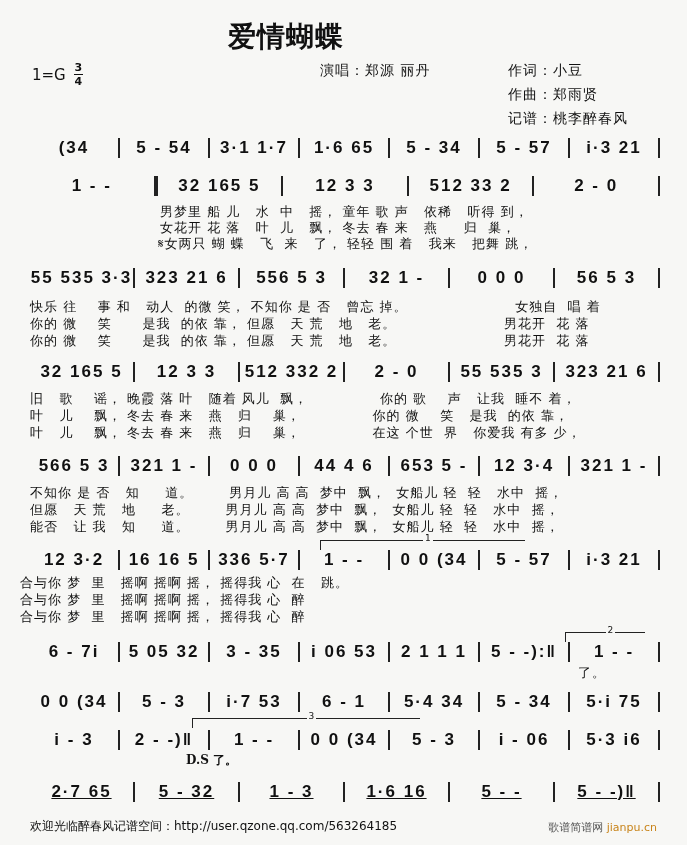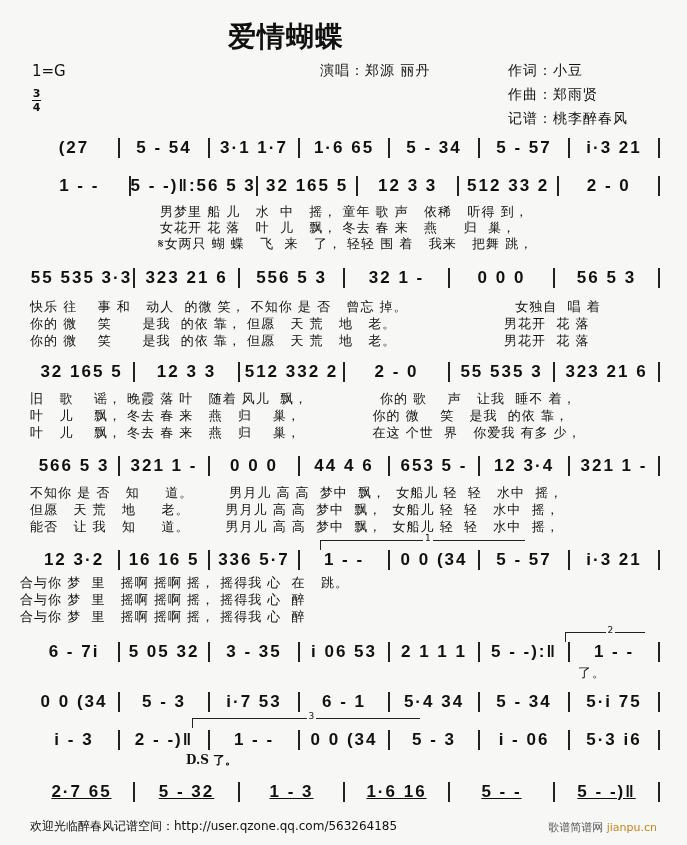--- a/index.html
+++ b/index.html
@@ -1,19 +1,19 @@
 <!DOCTYPE html>
 <html><head>
 <meta charset="utf-8">
 <style>
   * { box-sizing: border-box; margin: 0; padding: 0; }
   html, body { width: 687px; height: 845px; background: #f7f7f5; overflow: hidden; }
   body { position: relative; font-family: "DejaVu Sans", sans-serif; color: #111; }
   .title { position: absolute; left: 0; width: 572px; top: 18px; text-align: center; font-family: "DejaVu Serif", serif; font-size: 28px; font-weight: bold; letter-spacing: 1px; }
-  .key { position: absolute; left: 32px; top: 62px; font-size: 15px; display: flex; align-items: flex-start; gap: 8px; flex-direction: column; }
+  .key { position: absolute; left: 32px; top: 62px; font-size: 15px; display: flex; align-items: center; gap: 8px; }
   .frac { display: inline-flex; flex-direction: column; align-items: center; font-size: 11px; line-height: 11px; font-weight: bold; }
   .frac .bar { width: 9px; height: 1px; background: #111; margin: 1px 0; }
   .meta { position: absolute; font-size: 14px; letter-spacing: 1px; }
   .row { position: absolute; left: 30px; width: 630px; height: 28px; display: flex; align-items: center; font-family: "Liberation Sans", sans-serif; font-weight: bold; font-size: 17px; white-space: nowrap; }
   .m { flex: 1; text-align: center; position: relative; letter-spacing: 2px; }
   .bar-line { width: 2px; height: 20px; background: #222; flex: 0 0 2px; }
   .lyr { position: absolute; left: 30px; font-size: 13px; white-space: pre; letter-spacing: 1px; }
   .footer { position: absolute; left: 30px; top: 818px; font-size: 12px; }
   .wm { position: absolute; right: 30px; top: 820px; font-size: 11px; color: #555; }
   .wm b { color: #c8841a; font-weight: normal; }
@@ -34,39 +34,38 @@
     <span>4</span>
   </span>
 </div>
 
 <div class="meta" style="left:320px;top:62px;">演唱：郑源 丽丹</div>
 <div class="meta" style="left:508px;top:62px;">作词：小豆</div>
 <div class="meta" style="left:508px;top:86px;">作曲：郑雨贤</div>
 <div class="meta" style="left:508px;top:110px;">记谱：桃李醉春风</div>
 
 <div class="row" style="top:134px;" id="r0">
-    <span class="m">(27</span>
+    <span class="m">(34</span>
     <span class="bar-line"></span>
     <span class="m">5 - 54</span>
     <span class="bar-line"></span>
     <span class="m">3·1 1·7</span>
     <span class="bar-line"></span>
     <span class="m">1·6 65</span>
     <span class="bar-line"></span>
     <span class="m">5 - 34</span>
     <span class="bar-line"></span>
     <span class="m">5 - 57</span>
     <span class="bar-line"></span>
     <span class="m">i·3 21</span>
     <span class="bar-line"></span>
   </div>
 <div class="row" style="top:172px;" id="r1">
     <span class="m">1 - -</span>
     <span class="bar-line"></span>
-    <span class="m">5 - -)‖:56 5 3</span>
     <span class="bar-line"></span>
     <span class="m">32 165 5</span>
     <span class="bar-line"></span>
     <span class="m">12 3 3</span>
     <span class="bar-line"></span>
     <span class="m">512 33 2</span>
     <span class="bar-line"></span>
     <span class="m">2 - 0</span>
     <span class="bar-line"></span>
   </div>

